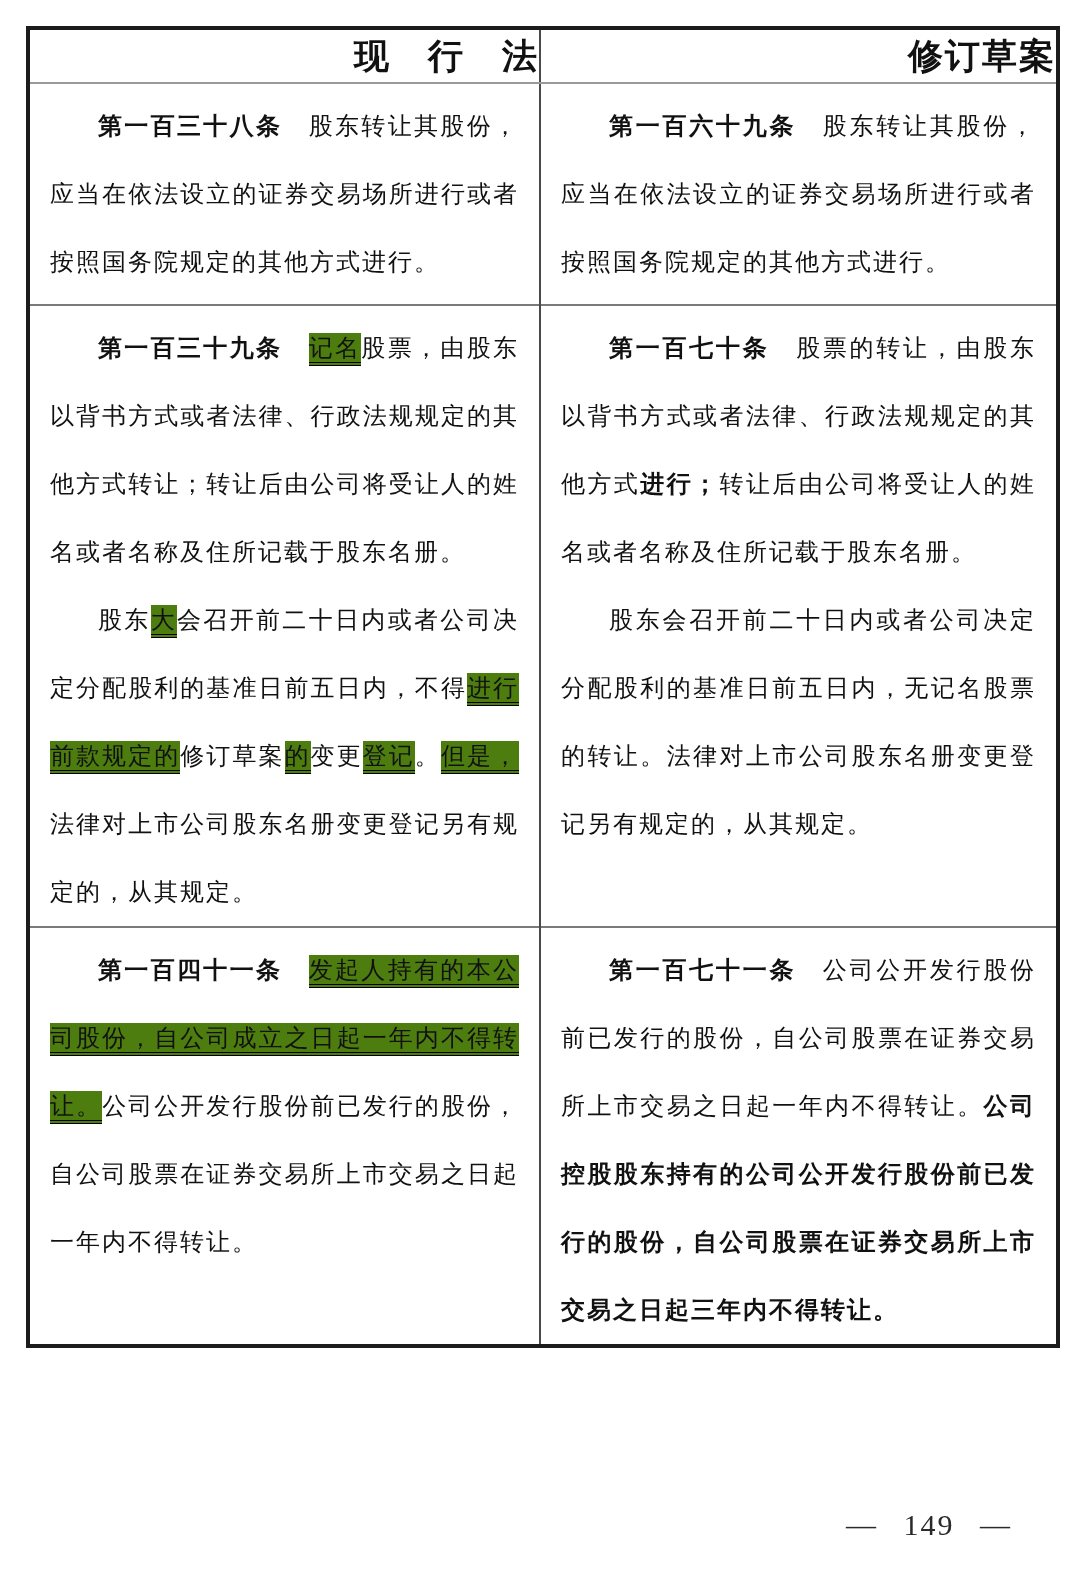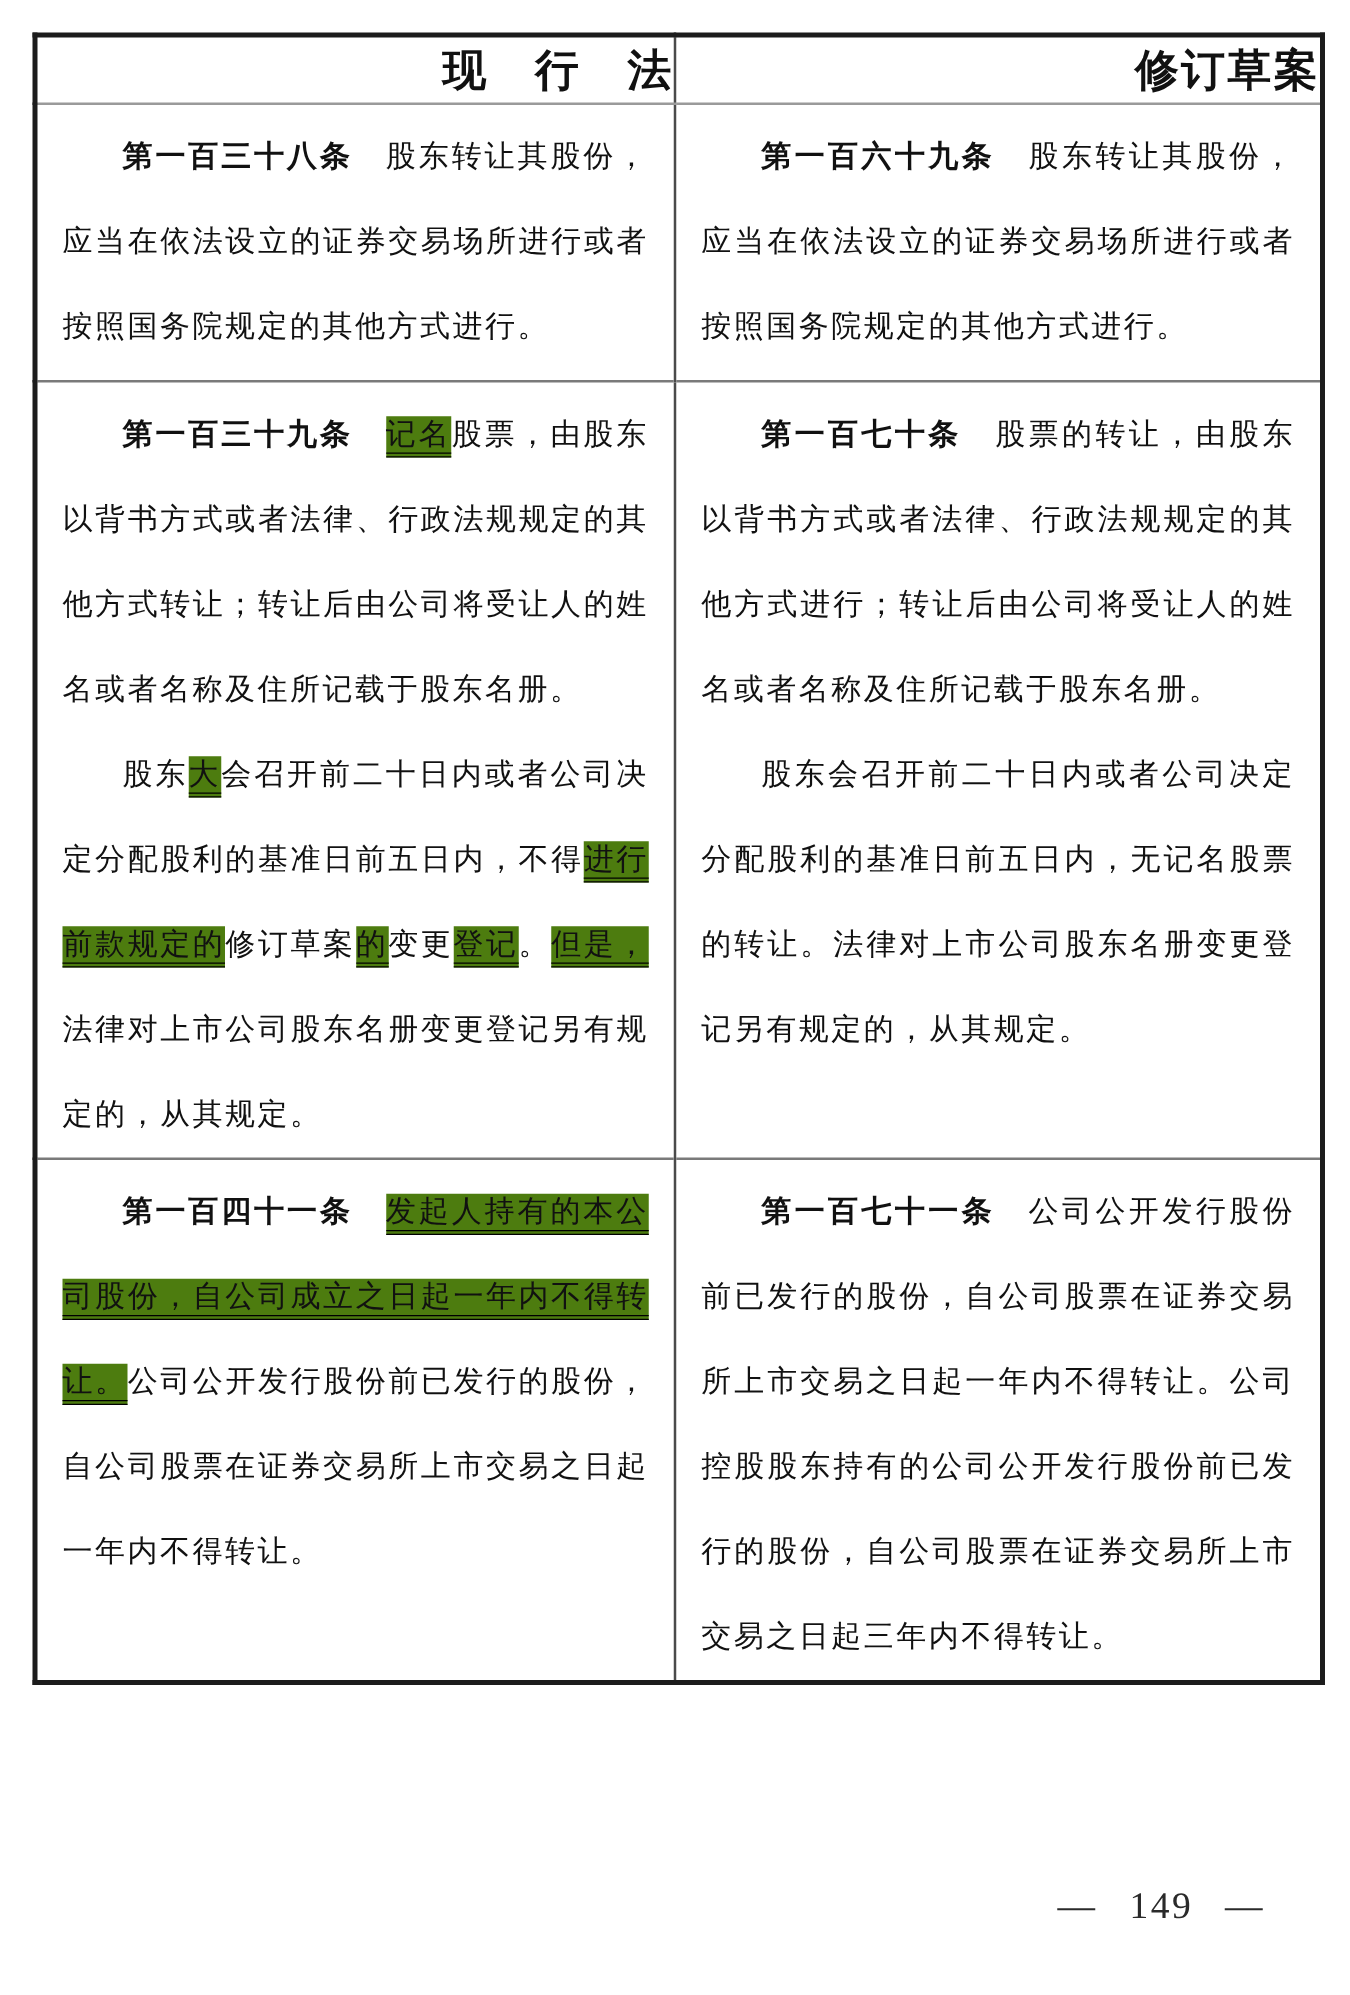--- a/index.html
+++ b/index.html
@@ -49,21 +49,21 @@
     font-size:24px;
     line-height:68px;
     letter-spacing:2px;
   }
   .b{
     font-family:"Liberation Sans","DejaVu Sans",sans-serif;
     font-weight:700;
   }
   .new{
     font-family:"Liberation Sans","DejaVu Sans",sans-serif;
-    font-weight:400;
+    font-weight:700;
   }
   .del{
     background:#4d7c0f;
     border-bottom:4px double #000;
     padding:2px 0 1px 0;
   }
   .footer{
     position:absolute;
     top:1508px;left:0;width:1080px;
     text-align:right;

